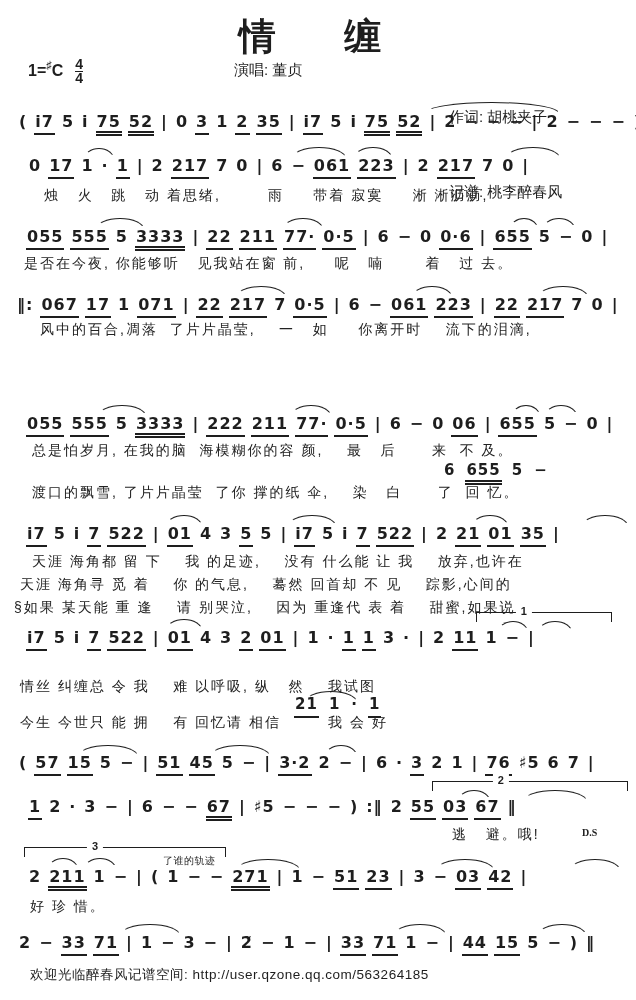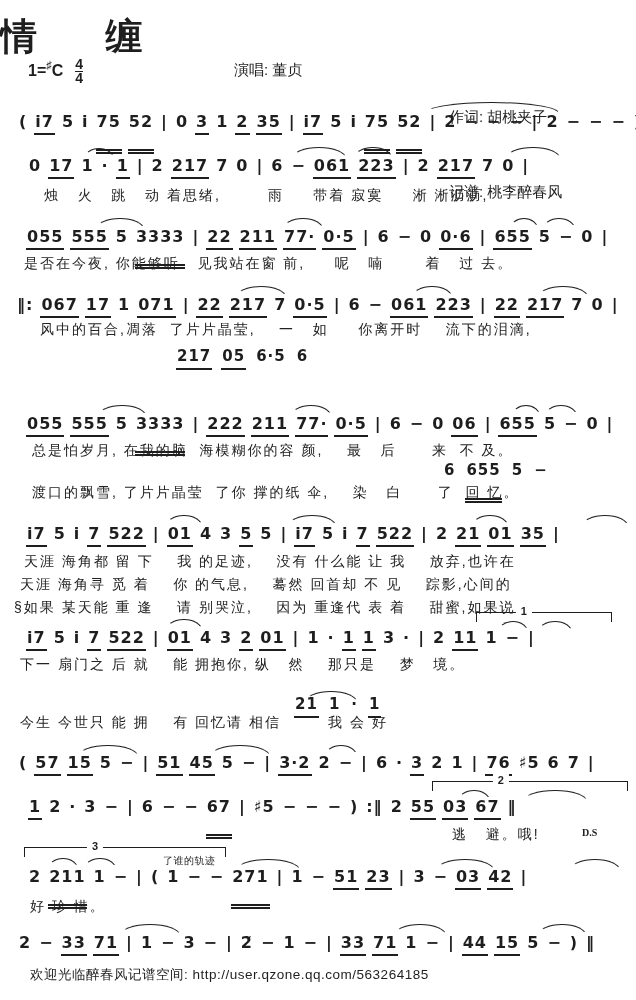--- a/index.html
+++ b/index.html
@@ -2,38 +2,38 @@
 <html><head>
 <meta charset="utf-8">
 <style>
   html,body{margin:0;padding:0;background:#e8e8e8;}
   .sheet{
     position:relative;width:636px;height:1000px;margin:0 auto;
     background:#ffffff;color:#1e1e1e;overflow:hidden;
     font-family:"Liberation Sans","DejaVu Sans",sans-serif;
   }
   .title{
-    position:absolute;left:0;right:0;top:12px;
+    position:absolute;left:0;right:0;top:12px;text-align:center;
     font-size:37px;font-weight:bold;letter-spacing:16px;white-space:pre;
   }
   .keybar{position:absolute;left:28px;top:58px;font-size:16px;font-weight:bold;white-space:nowrap;}
   .keybar sup{font-size:11px;}
   .ts{display:inline-flex;flex-direction:column;vertical-align:middle;margin-left:12px;
       font-size:14px;font-weight:bold;line-height:13px;text-align:center;}
   .ts .tsb{border-top:1.6px solid #1e1e1e;}
   .singer{position:absolute;left:234px;top:61px;font-size:15px;white-space:pre;}
   .credits{position:absolute;left:449px;top:54px;font-size:15px;line-height:25px;white-space:pre;}
   .notes{
     position:absolute;left:20px;white-space:nowrap;
     font-family:"DejaVu Sans","Liberation Sans",sans-serif;
     font-size:16px;font-weight:bold;letter-spacing:1px;
   }
   .tok{display:inline-block;margin-right:6px;padding:0 1px 2px 1px;line-height:19px;}
   .u1{border-bottom:2px solid currentColor;}
-  .u2{border-bottom:5px double currentColor;padding-bottom:18px;}
+  .u2{border-bottom:5px double currentColor;padding-bottom:0;}
   .extra{
     position:absolute;white-space:nowrap;
     font-family:"DejaVu Sans","Liberation Sans",sans-serif;
     font-size:15px;font-weight:bold;letter-spacing:1px;
   }
   .extra .tok{margin-right:9px;}
   .lyrics{
     position:absolute;left:20px;font-size:14px;letter-spacing:2px;
     white-space:pre;color:#222;
   }
@@ -76,37 +76,36 @@
   <div class="notes" style="top:112px;left:18px"><span class="tok">(</span><span class="tok u1">i7</span><span class="tok">5</span><span class="tok">i</span><span class="tok u2">75</span><span class="tok u2">52</span><span class="tok">|</span><span class="tok">0</span><span class="tok u1">3</span><span class="tok">1</span><span class="tok u1">2</span><span class="tok u1">35</span><span class="tok">|</span><span class="tok u1">i7</span><span class="tok">5</span><span class="tok">i</span><span class="tok u2">75</span><span class="tok u2">52</span><span class="tok">|</span><span class="tok">2</span><span class="tok">−</span><span class="tok">−</span><span class="tok">−</span><span class="tok">|</span><span class="tok">2</span><span class="tok">−</span><span class="tok">−</span><span class="tok">−</span><span class="tok">)</span></div>
 
   <div class="notes" style="top:156px;left:28px"><span class="tok">0</span><span class="tok u1">17</span><span class="tok">1</span><span class="tok">·</span><span class="tok u1">1</span><span class="tok">|</span><span class="tok">2</span><span class="tok u1">217</span><span class="tok">7</span><span class="tok">0</span><span class="tok">|</span><span class="tok">6</span><span class="tok">−</span><span class="tok u1">061</span><span class="tok u1">223</span><span class="tok">|</span><span class="tok">2</span><span class="tok u1">217</span><span class="tok">7</span><span class="tok">0</span><span class="tok">|</span></div>
   <div class="lyrics" style="top:187px;left:44px">烛   火   跳   动 着思绪,        雨     带着 寂寞     淅 淅沥沥,</div>
 
   <div class="notes" style="top:227px;left:26px"><span class="tok u1">055</span><span class="tok u1">555</span><span class="tok">5</span><span class="tok u2">3333</span><span class="tok">|</span><span class="tok u1">22</span><span class="tok u1">211</span><span class="tok u1">77·</span><span class="tok u1">0·5</span><span class="tok">|</span><span class="tok">6</span><span class="tok">−</span><span class="tok">0</span><span class="tok u1">0·6</span><span class="tok">|</span><span class="tok u1">655</span><span class="tok">5</span><span class="tok">−</span><span class="tok">0</span><span class="tok">|</span></div>
   <div class="lyrics" style="top:255px;left:24px">是否在今夜, 你能够听   见我站在窗 前,     呢   喃       着   过 去。</div>
 
   <div class="notes" style="top:295px;left:16px"><span class="tok">‖:</span><span class="tok u1">067</span><span class="tok u1">17</span><span class="tok">1</span><span class="tok u1">071</span><span class="tok">|</span><span class="tok u1">22</span><span class="tok u1">217</span><span class="tok">7</span><span class="tok u1">0·5</span><span class="tok">|</span><span class="tok">6</span><span class="tok">−</span><span class="tok u1">061</span><span class="tok u1">223</span><span class="tok">|</span><span class="tok u1">22</span><span class="tok u1">217</span><span class="tok">7</span><span class="tok">0</span><span class="tok">|</span></div>
   <div class="lyrics" style="top:321px;left:40px">风中的百合,凋落  了片片晶莹,    一   如     你离开时    流下的泪滴,</div>
-  <div class="extra" style="top:347px;left:176px"><span class="tok u1">217</span><span class="tok u1">05</span><span class="tok">6·5</span><span class="tok">6</span></div>
 
   <div class="notes" style="top:414px;left:26px"><span class="tok u1">055</span><span class="tok u1">555</span><span class="tok">5</span><span class="tok u2">3333</span><span class="tok">|</span><span class="tok u1">222</span><span class="tok u1">211</span><span class="tok u1">77·</span><span class="tok u1">0·5</span><span class="tok">|</span><span class="tok">6</span><span class="tok">−</span><span class="tok">0</span><span class="tok u1">06</span><span class="tok">|</span><span class="tok u1">655</span><span class="tok">5</span><span class="tok">−</span><span class="tok">0</span><span class="tok">|</span></div>
   <div class="lyrics" style="top:442px;left:32px">总是怕岁月, 在我的脑  海模糊你的容 颜,    最   后      来  不 及。</div>
   <div class="extra" style="top:461px;left:443px"><span class="tok">6</span><span class="tok u2">655</span><span class="tok">5</span><span class="tok">−</span></div>
   <div class="lyrics" style="top:484px;left:32px">渡口的飘雪, 了片片晶莹  了你 撑的纸 伞,    染   白      了  回 忆。</div>
 
   <div class="notes" style="top:524px;left:26px"><span class="tok u1">i7</span><span class="tok">5</span><span class="tok">i</span><span class="tok u1">7</span><span class="tok u1">522</span><span class="tok">|</span><span class="tok u1">01</span><span class="tok">4</span><span class="tok">3</span><span class="tok u1">5</span><span class="tok">5</span><span class="tok">|</span><span class="tok u1">i7</span><span class="tok">5</span><span class="tok">i</span><span class="tok u1">7</span><span class="tok u1">522</span><span class="tok">|</span><span class="tok">2</span><span class="tok u1">21</span><span class="tok u1">01</span><span class="tok u1">35</span><span class="tok">|</span></div>
-  <div class="lyrics" style="top:553px;left:24px">天涯 海角都 留 下    我 的足迹,    没有 什么能 让 我    放弃,也许在</div>
+  <div class="lyrics" style="top:553px;left:32px">天涯 海角都 留 下    我 的足迹,    没有 什么能 让 我    放弃,也许在</div>
   <div class="lyrics" style="top:576px;left:20px">天涯 海角寻 觅 着    你 的气息,    蓦然 回首却 不 见    踪影,心间的</div>
   <div class="lyrics" style="top:599px;left:14px">§如果 某天能 重 逢    请 别哭泣,    因为 重逢代 表 着    甜蜜,如果说</div>
 
   <div class="volta" style="left:476px;top:612px;width:134px">
       <span class="vlabel">1</span>
     </div>
   <div class="notes" style="top:628px;left:26px"><span class="tok u1">i7</span><span class="tok">5</span><span class="tok">i</span><span class="tok u1">7</span><span class="tok u1">522</span><span class="tok">|</span><span class="tok u1">01</span><span class="tok">4</span><span class="tok">3</span><span class="tok u1">2</span><span class="tok u1">01</span><span class="tok">|</span><span class="tok">1</span><span class="tok">·</span><span class="tok u1">1</span><span class="tok u1">1</span><span class="tok">3</span><span class="tok">·</span><span class="tok">|</span><span class="tok">2</span><span class="tok u1">11</span><span class="tok">1</span><span class="tok">−</span><span class="tok">|</span></div>
-  <div class="lyrics" style="top:656px;left:20px">下一 扇门之 后 就    能 拥抱你, 纵   然    那只是    梦   境。</div>
+  <div class="lyrics" style="top:678px;left:20px">情丝 纠缠总 令 我    难 以呼吸, 纵   然    我试图</div>
   <div class="extra" style="top:695px;left:294px"><span class="tok u1">21</span><span class="tok">1</span><span class="tok">·</span><span class="tok u1">1</span></div>
   <div class="lyrics" style="top:714px;left:20px">今生 今世只 能 拥    有 回忆请 相信        我 会 好</div>
 
   <div class="notes" style="top:753px;left:18px"><span class="tok">(</span><span class="tok u1">57</span><span class="tok u1">15</span><span class="tok">5</span><span class="tok">−</span><span class="tok">|</span><span class="tok u1">51</span><span class="tok u1">45</span><span class="tok">5</span><span class="tok">−</span><span class="tok">|</span><span class="tok u1">3·2</span><span class="tok">2</span><span class="tok">−</span><span class="tok">|</span><span class="tok">6</span><span class="tok">·</span><span class="tok u1">3</span><span class="tok">2</span><span class="tok">1</span><span class="tok">|</span><span class="tok u1">76</span><span class="tok">♯5</span><span class="tok">6</span><span class="tok">7</span><span class="tok">|</span></div>
 
   <div class="volta" style="left:432px;top:781px;width:194px">
       <span class="vlabel">2</span>
     </div>
   <div class="notes" style="top:797px;left:28px"><span class="tok u1">1</span><span class="tok">2</span><span class="tok">·</span><span class="tok">3</span><span class="tok">−</span><span class="tok">|</span><span class="tok">6</span><span class="tok">−</span><span class="tok">−</span><span class="tok u2">67</span><span class="tok">|</span><span class="tok">♯5</span><span class="tok">−</span><span class="tok">−</span><span class="tok">−</span><span class="tok">)</span><span class="tok">:‖</span><span class="tok">2</span><span class="tok u1">55</span><span class="tok u1">03</span><span class="tok u1">67</span><span class="tok">‖</span></div>
   <div class="lyrics" style="top:826px;left:452px">逃   避。哦!</div>

